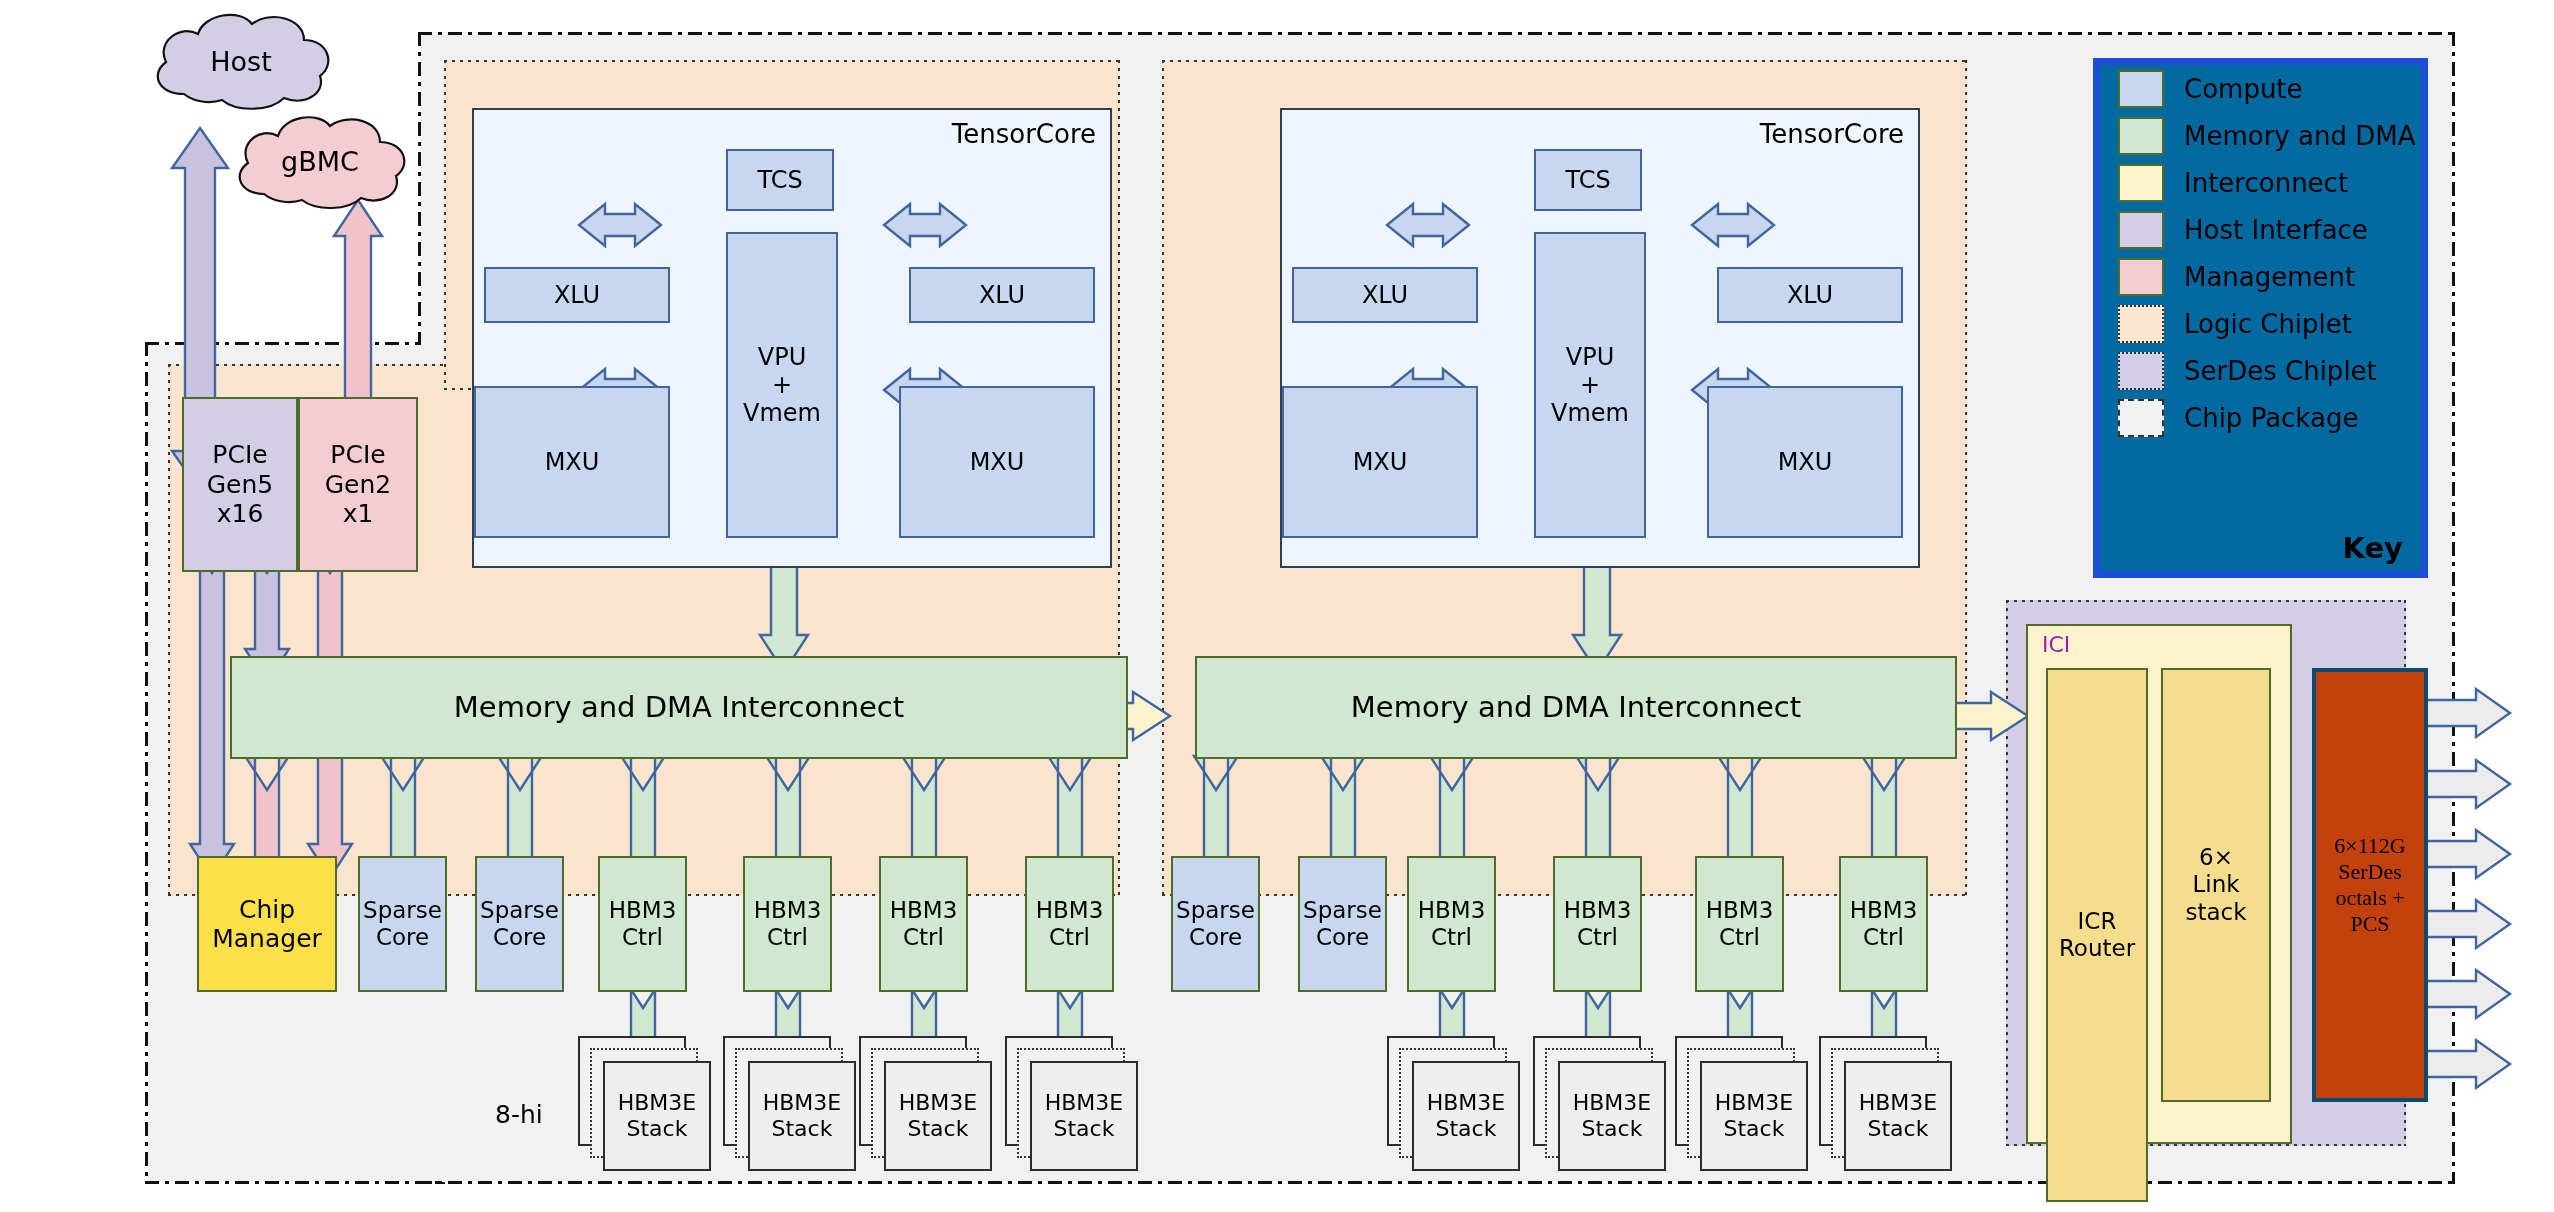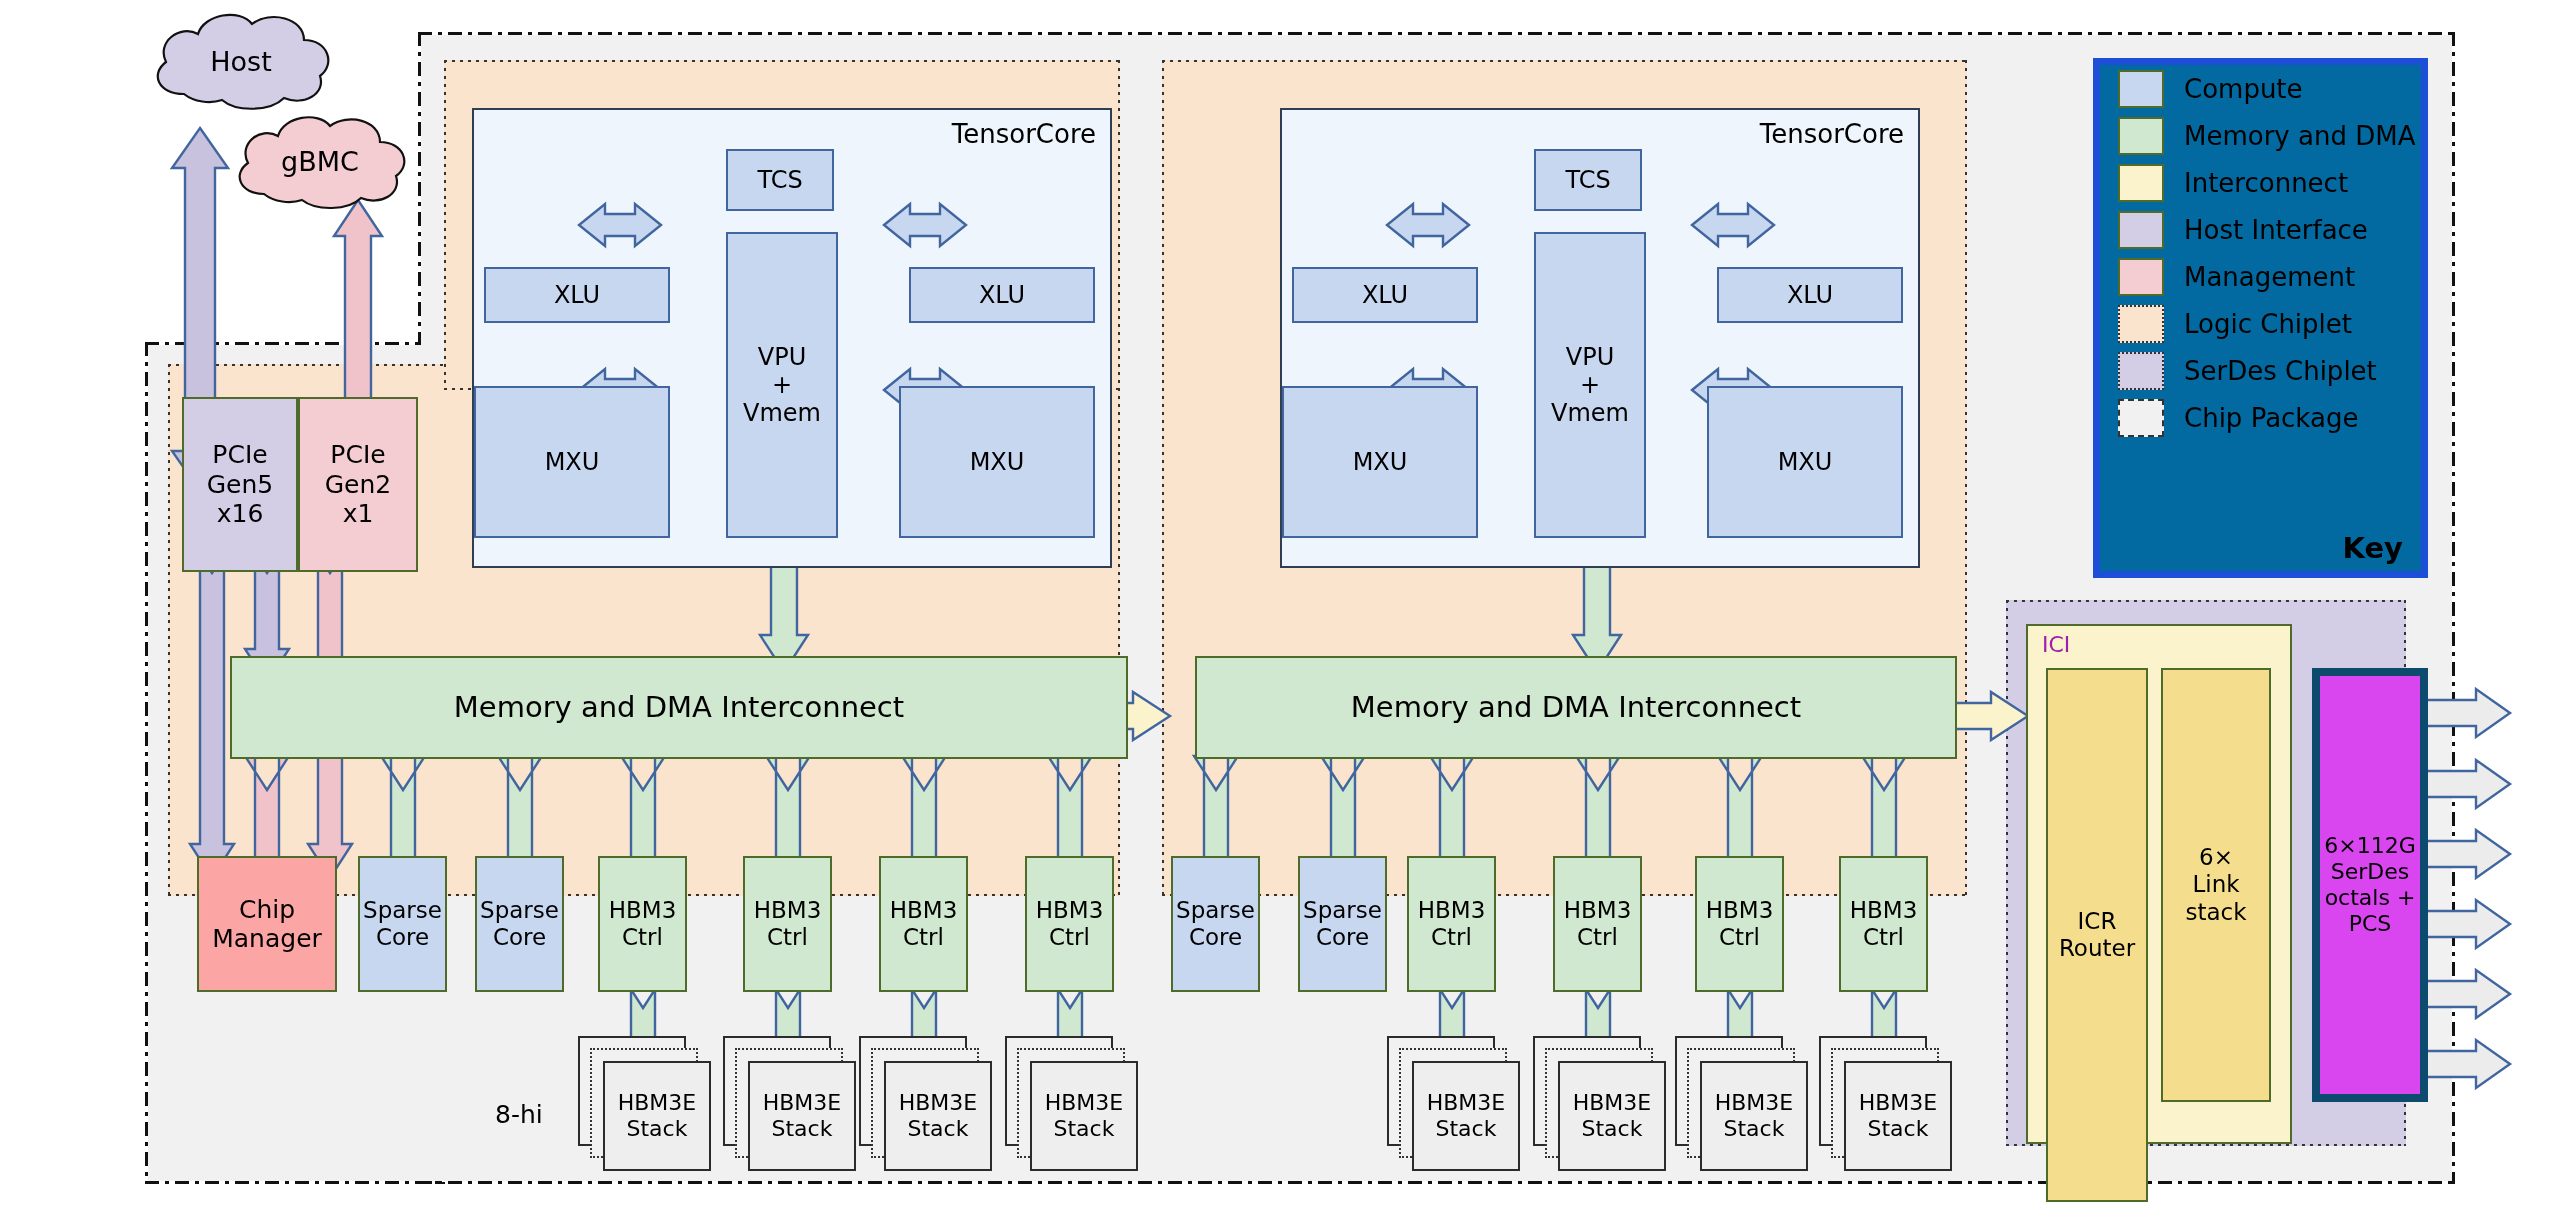--- a/index.html
+++ b/index.html
@@ -44,22 +44,22 @@
   
   .blk{display:flex;align-items:center;justify-content:center;text-align:center;
        line-height:1.18;color:#000;}
   .b-compute{background:#c7d7f0;border:2px solid #41659e;}
   .b-compute-olive{background:#c7d7f0;border:2px solid #4f6b2a;}
   .b-mem{background:#cfe8cf;border:2px solid #4f6b2a;}
   .b-inter{background:#fbf3cc;border:2px solid #4f6b2a;}
   .b-inter-d{background:#f5dd8e;border:2px solid #4f6b2a;}
   .b-host{background:#d3cde6;border:2px solid #4f6b2a;}
   .b-mgmt{background:#f4cdd3;border:2px solid #4f6b2a;}
-  .b-mgmt-dark{background:#fca5a5;border:2px solid #4f6b2a;}
-  .b-serdes{background:#d946ef;border:8px solid #0c4a6e;}
+  .b-mgmt-dark{background:#fde047;border:2px solid #4f6b2a;}
+  .b-serdes{background:#c2410c;border:4px solid #0c4a6e;font-family:Liberation Serif, serif;}
   .b-stack{background:#eeeeee;border:2px solid #2b2b2b;}
   .b-stack-ghost{background:#f1f1f1;border:2px dotted #333;}
   .b-stack-solidghost{background:#f1f1f1;border:2px solid #2b2b2b;}
 
   .tcore{background:#eef5fd;border:2px solid #2f3e52;}
   .tcore-label{position:absolute;right:14px;top:9px;font-size:26px;color:#000;}
   .ici-label{position:absolute;left:14px;top:6px;font-size:22px;color:#a21caf;}
 
   
   .cloud{position:absolute;}

